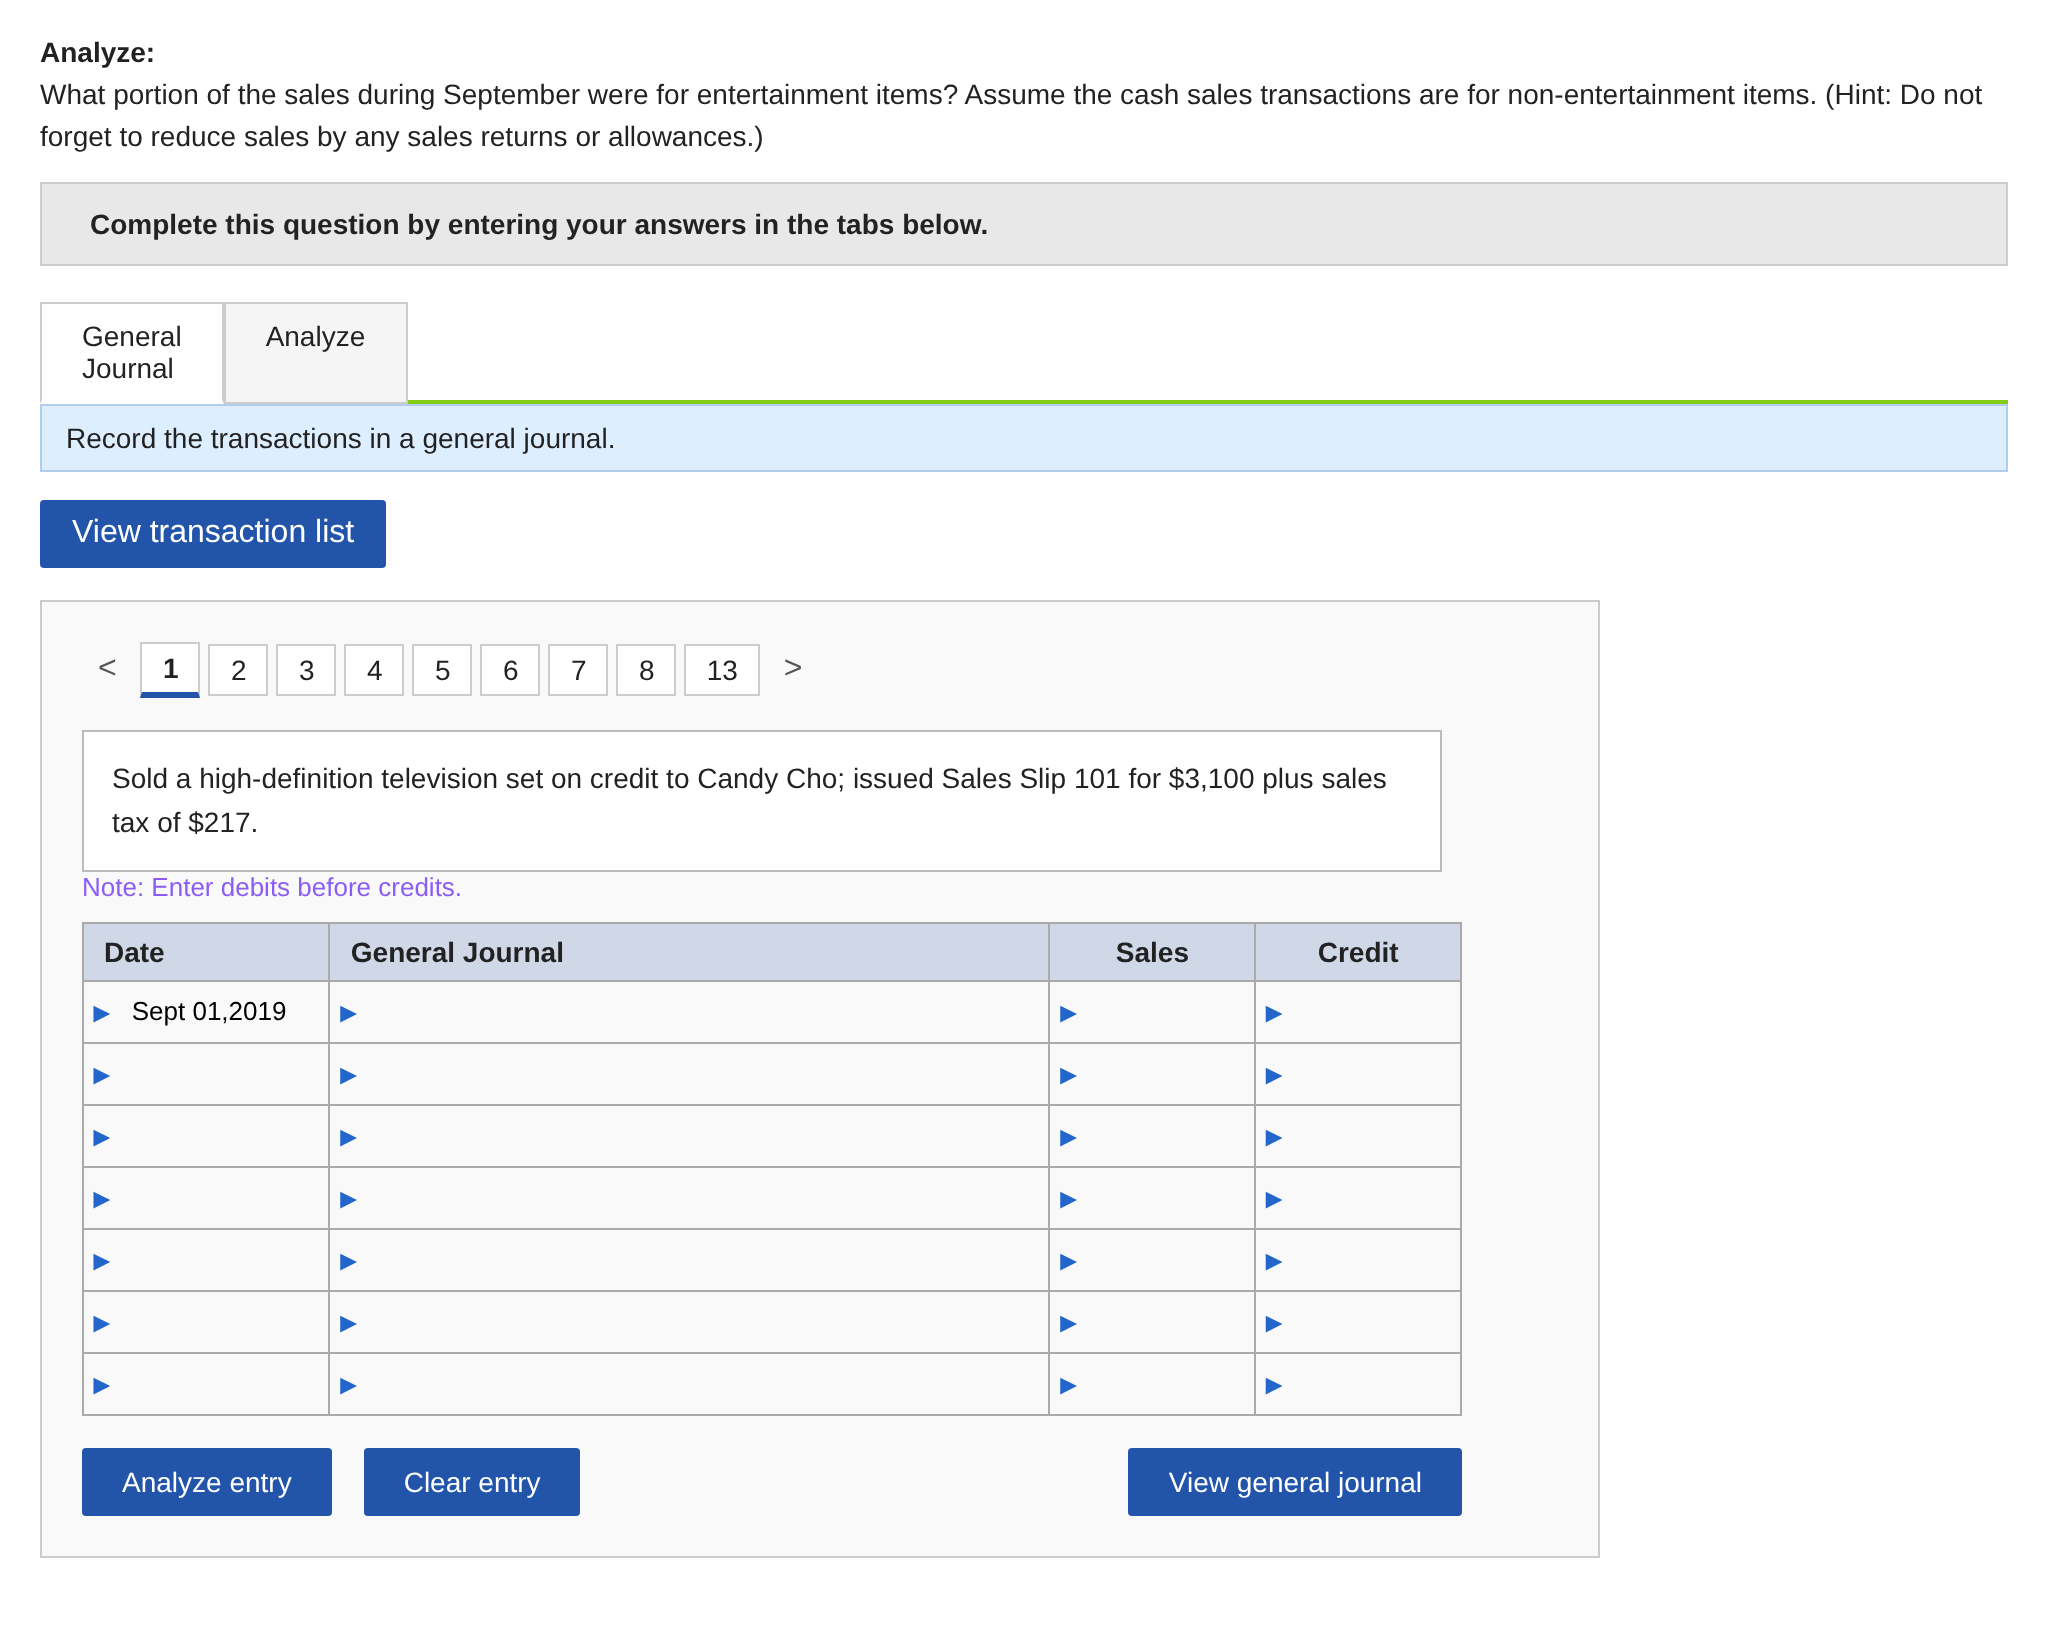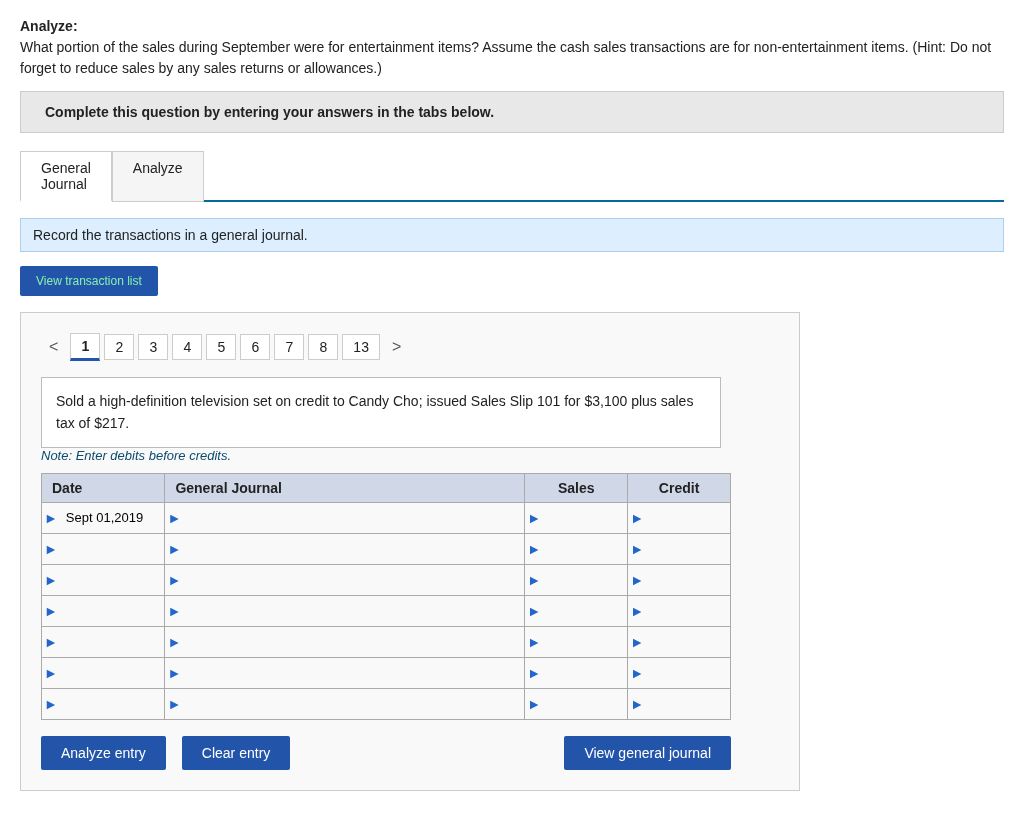--- a/index.html
+++ b/index.html
@@ -18,22 +18,22 @@
     .instruction-box {
       background: #e8e8e8;
       border: 1px solid #ccc;
       padding: 12px 24px;
       margin-bottom: 16px;
       font-weight: bold;
     }
 
     .tabs-container {
       display: flex;
-      border-bottom: 2px solid #0369a1;
-      margin-bottom: 16px;
+      border-bottom: 2px solid #84cc16;
+      margin-bottom: 0;
     }
 
     .tab {
       padding: 8px 20px;
       border: 1px solid #ccc;
       background: #f5f5f5;
       cursor: pointer;
       font-size: 14px;
       position: relative;
       top: 2px;
@@ -49,25 +49,25 @@
     .tab-content-note {
       background: #ddeeff;
       border: 1px solid #b0ccee;
       padding: 8px 12px;
       margin-bottom: 14px;
       font-size: 14px;
     }
 
     .view-btn {
       background: #2255aa;
-      color: #86efac;
+      color: #ffffff;
       border: none;
       padding: 8px 16px;
       cursor: pointer;
-      font-size: 12px;
+      font-size: 16px;
       margin-bottom: 16px;
       border-radius: 2px;
     }
 
     .worksheet-container {
       border: 1px solid #ccc;
       background: #f9f9f9;
       padding: 20px 20px 20px 20px;
       max-width: 780px;
     }
@@ -113,24 +113,23 @@
     .description-box {
       border: 1px solid #bbb;
       background: #fff;
       padding: 12px 14px;
       line-height: 1.6;
       font-size: 14px;
       max-width: 680px;
     }
 
     .note-text {
-      color: #0c4a6e;
+      color: #8b5cf6;
       font-size: 13px;
       margin-bottom: 10px;
-      font-style: italic;
     }
 
     .journal-table {
       width: 100%;
       border-collapse: collapse;
       max-width: 690px;
     }
 
     .journal-table th {
       background: #d0d8e8;

